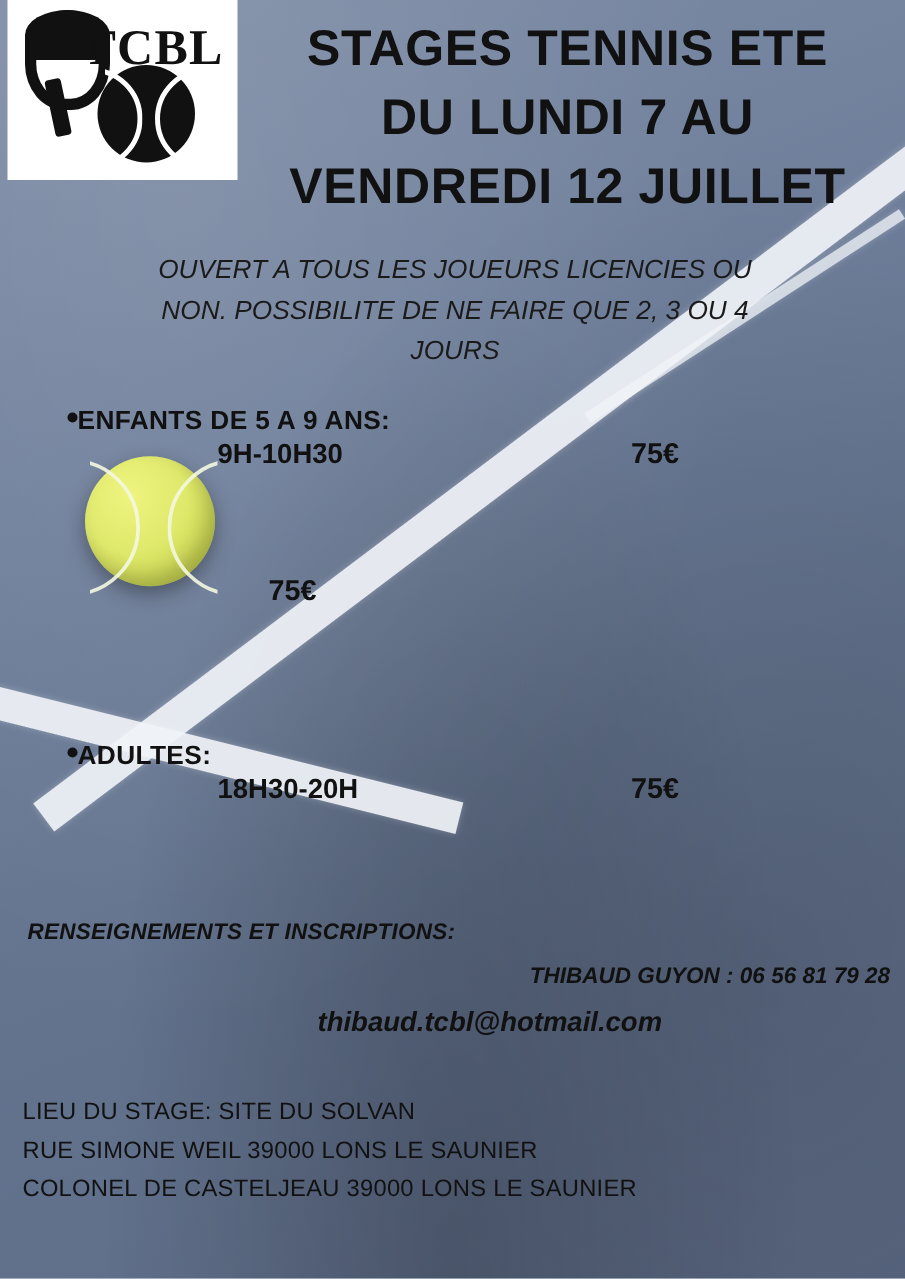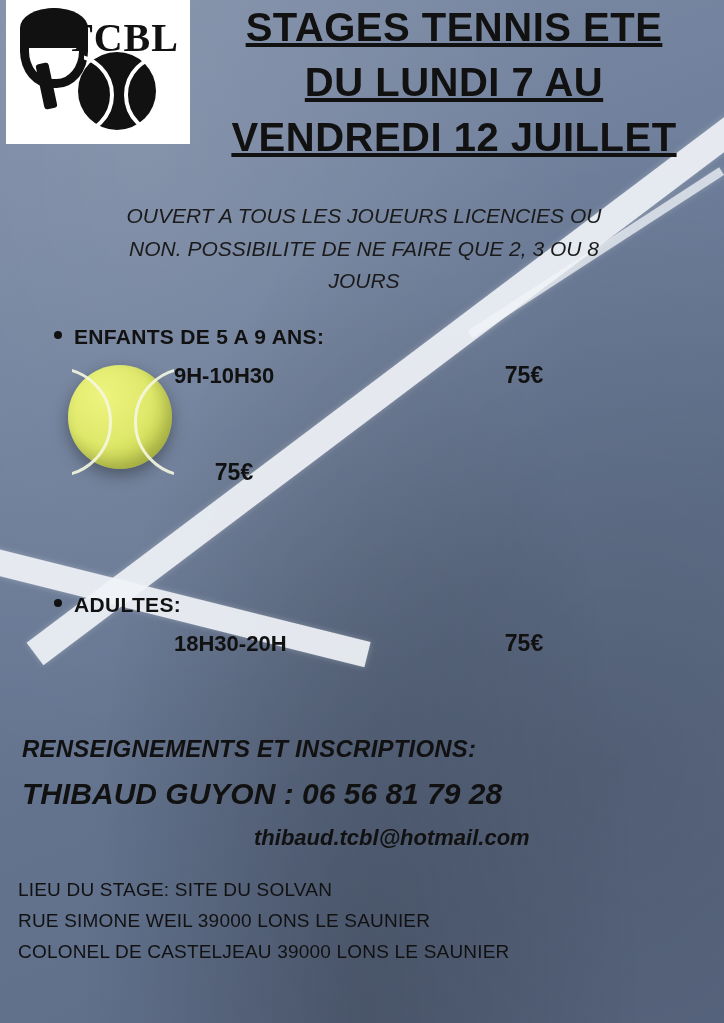--- a/index.html
+++ b/index.html
@@ -165,29 +165,28 @@
     border-radius: 50%;
     opacity: 0.9;
   }
   .court-ball .seam.a { left: -66px; top: 2px; clip-path: inset(0 0 0 70px); }
   .court-ball .seam.b { left: 66px; top: 2px; clip-path: inset(0 70px 0 0); }
 
   
   .title {
     position: absolute;
     left: 190px;
-    top: 0;
+    top: 12px;
     width: 528px;
     text-align: center;
     color: #111;
     font-weight: bold;
     font-size: 40px;
     line-height: 1.38;
     letter-spacing: 0.5px;
-    text-decoration: underline;
   }
   .subtitle {
     position: absolute;
     left: 104px;
     top: 200px;
     width: 520px;
     text-align: center;
     color: #1a1a1a;
     font-style: italic;
     font-size: 21px;
@@ -201,41 +200,39 @@
     width: 630px;
   }
   .offer {
     position: relative;
     margin-bottom: 28px;
     height: 106px;
   }
   .offer-head {
     display: flex;
     align-items: baseline;
-    gap: 12px;
     font-weight: bold;
     font-size: 21px;
     color: #111;
     letter-spacing: 0.3px;
   }
   .bullet {
     width: 8px;
     height: 8px;
     border-radius: 50%;
     background: #111;
     display: inline-block;
     position: relative;
     top: -5px;
     margin-left: 10px;
     flex: 0 0 auto;
   }
   .offer-row {
     display: flex;
     align-items: baseline;
-    margin-top: 13px;
     padding-left: 130px;
     font-weight: bold;
     font-size: 22px;
     color: #111;
   }
   .offer-hours { width: 290px; }
   .offer-price {
     width: 120px;
     text-align: center;
     font-size: 23px;
@@ -243,22 +240,22 @@
 
   .contact {
     position: absolute;
     left: 22px;
     top: 735px;
     width: 690px;
     color: #111;
     font-style: italic;
     font-weight: bold;
   }
-  .contact .c1 { font-size: 24px; letter-spacing: 0.2px; }
-  .contact .c2 { font-size: 30px; margin-top: 14px; }
+  .contact .c1 { font-size: 18px; letter-spacing: 0.2px; }
+  .contact .c2 { font-size: 18px; margin-top: 14px; text-align: right; }
   .contact .c3 { font-size: 22px; margin-top: 14px; padding-left: 232px; }
 
   .address {
     position: absolute;
     left: 18px;
     top: 875px;
     width: 700px;
     color: #111;
     font-size: 19px;
     line-height: 1.62;
@@ -287,21 +284,21 @@
     <div class="logo-text">TCBL</div>
     <div class="logo-ball"></div>
   </div>
 
   <div class="title">
     <div>STAGES TENNIS ETE</div>
     <div>DU LUNDI 7 AU</div>
     <div>VENDREDI 12 JUILLET</div>
   </div>
 
-  <div class="subtitle">OUVERT A TOUS LES JOUEURS LICENCIES OU NON. POSSIBILITE DE NE FAIRE QUE  2, 3 OU 8 JOURS</div>
+  <div class="subtitle">OUVERT A TOUS LES JOUEURS LICENCIES OU NON. POSSIBILITE DE NE FAIRE QUE  2, 3 OU 4 JOURS</div>
 
   <div class="offers">
     <div class="offer">
       <div class="offer-head">
         <span class="bullet"></span>
         <span>ENFANTS DE 5 A 9 ANS:</span>
       </div>
       <div class="offer-row">
         <span class="offer-hours">9H-10H30</span>
         <span class="offer-price">75€</span>

